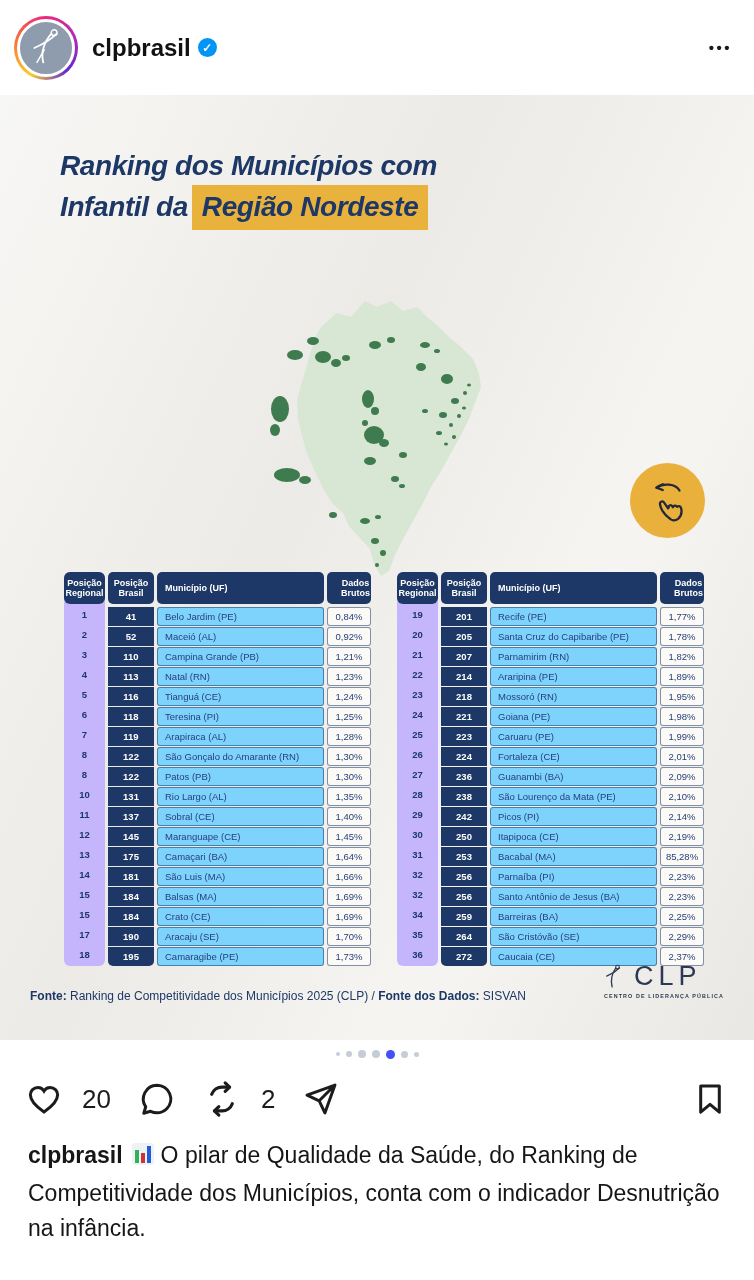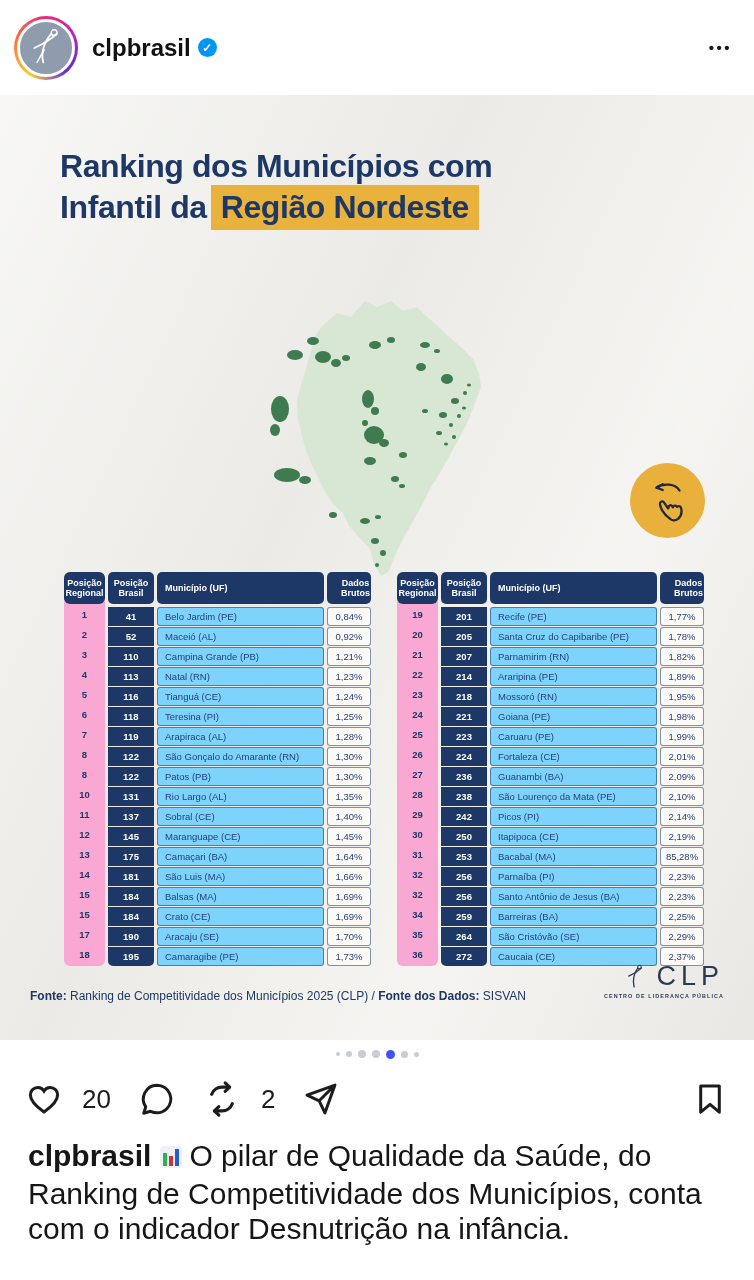--- a/index.html
+++ b/index.html
@@ -16,77 +16,77 @@
   .username { font-size:24px; font-weight:700; color:#111; }
   .verified { width:19px; height:19px; border-radius:50%; background:#0095f6; color:#fff;
     font-size:12px; font-weight:700; display:flex; align-items:center; justify-content:center; }
   .more { margin-left:auto; font-size:15px; letter-spacing:2.5px; font-weight:700; color:#1a1a1a; }
 
   
   .post-image { position:relative; width:754px; height:945px; background:#f0efeb; overflow:hidden; }
   .post-image::before { content:""; position:absolute; inset:0;
     background:linear-gradient(115deg, rgba(255,255,255,.5) 0%, rgba(0,0,0,.02) 40%, rgba(255,255,255,.35) 70%, rgba(0,0,0,.03) 100%); }
 
-  .ig-title { position:absolute; left:60px; top:52px; font-size:32px; line-height:38px;
-    font-weight:700; color:#1d3866; letter-spacing:-0.4px; }
+  .ig-title { position:absolute; left:60px; top:52px; font-size:28px; line-height:38px;
+    font-weight:700; color:#1d3866; letter-spacing:-0.4px;font-style:italic; }
   .ig-title .hl { display:inline-block; background:#e9b23c; color:#1d3866; font-weight:800;
     padding:3px 10px 4px; margin-left:4px; }
 
   .map-svg { position:absolute; left:225px; top:188px; }
 
   .swipe { position:absolute; left:630px; top:368px; width:75px; height:75px; border-radius:50%;
     background:#e9b13c; display:flex; align-items:center; justify-content:center; }
 
   .tables { position:absolute; left:64px; top:477px; display:flex; gap:26px; }
   .table { display:flex; gap:3px; }
   .tcol { display:flex; flex-direction:column; }
   .thead { background:#1d3866; color:#fff; border-radius:5px; height:32px; font-size:9px;
     font-weight:700; display:flex; align-items:center; justify-content:center; text-align:center;
     line-height:1.15; padding:0 4px; }
   .tcell { height:19px; margin-top:1px; display:flex; align-items:center; justify-content:center;
     font-size:9.5px; }
-  .col-pr { width:41px; background:#f9a8d4; border-radius:6px; }
+  .col-pr { width:41px; background:#c4b5fd; border-radius:6px; }
   .col-pr .thead { border-radius:6px; }
   .col-pr .tcell { color:#1d3866; font-weight:700; }
   .col-pb { width:46px; }
   .col-pb .thead { margin-bottom:2px; }
   .col-pb .tcell { background:#1d3866; color:#fff; font-weight:700; }
   .col-pb .tcell:first-of-type { border-radius:5px 5px 0 0; }
   .col-pb .tcell:last-child { border-radius:0 0 5px 5px; }
   .col-m { width:167px; }
   .col-m .thead { justify-content:flex-start; padding-left:8px; margin-bottom:2px; }
   .col-m .tcell { background:#7dd3fc; border:1px solid rgba(29,56,102,.55); border-radius:3px;
     justify-content:flex-start; padding-left:7px; color:#27407a; }
   .col-d { width:44px; }
   .col-d .thead { margin-bottom:2px;padding-left:17px; }
   .col-d .tcell { background:#fbfaf7; border:1px solid rgba(29,56,102,.55); border-radius:3px;
     color:#27407a; }
 
   .source { position:absolute; left:30px; top:894px; font-size:12px; color:#1d3866; }
   .source b { font-weight:800; }
   .clp-logo { position:absolute; right:30px; top:868px; text-align:center; color:#2b3a52; }
-  .clp-logo .mark { display:flex; align-items:flex-end; justify-content:flex-end; gap:12px; }
+  .clp-logo .mark { display:flex; align-items:flex-end; justify-content:flex-start; gap:12px; }
   .clp-logo .word { font-size:27px; font-weight:300; letter-spacing:5px; line-height:1; }
   .clp-logo .sub { font-size:5.4px; letter-spacing:1.1px; margin-top:3px; font-weight:700; }
 
   
   .dots { height:28px; display:flex; align-items:center; justify-content:center; gap:6px; background:#fff; }
   .dot { border-radius:50%; background:#c6ccd8; display:inline-block; }
   .dot.active { background:#4250f4; }
 
   
   .actions { height:62px; display:flex; align-items:center; padding:0 26px; gap:12px; background:#fff; }
   .actions .icon-btn { display:flex; align-items:center; }
   .actions .count { font-size:26px; color:#1c1c1c; margin-left:8px; }
   .gap-lg { margin-left:16px; }
   .bookmark-wrap { margin-left:auto; }
   .actions svg { display:block; }
 
   
-  .caption { padding:8px 28px 0; font-size:30px; line-height:35px; color:#161616; }
+  .caption { padding:8px 28px 0; font-size:23px; line-height:35px; color:#161616; }
   .caption .cap-user { font-weight:700; }
   .cap-emoji-svg { display:inline-block; vertical-align:-3px; margin:0 6px 0 8px; }
 </style>
 </head>
 <body>
 
 <div class="post-header">
   <div class="avatar-ring">
     <div class="avatar">
       <svg width="36" height="40" viewBox="0 0 40 44">

